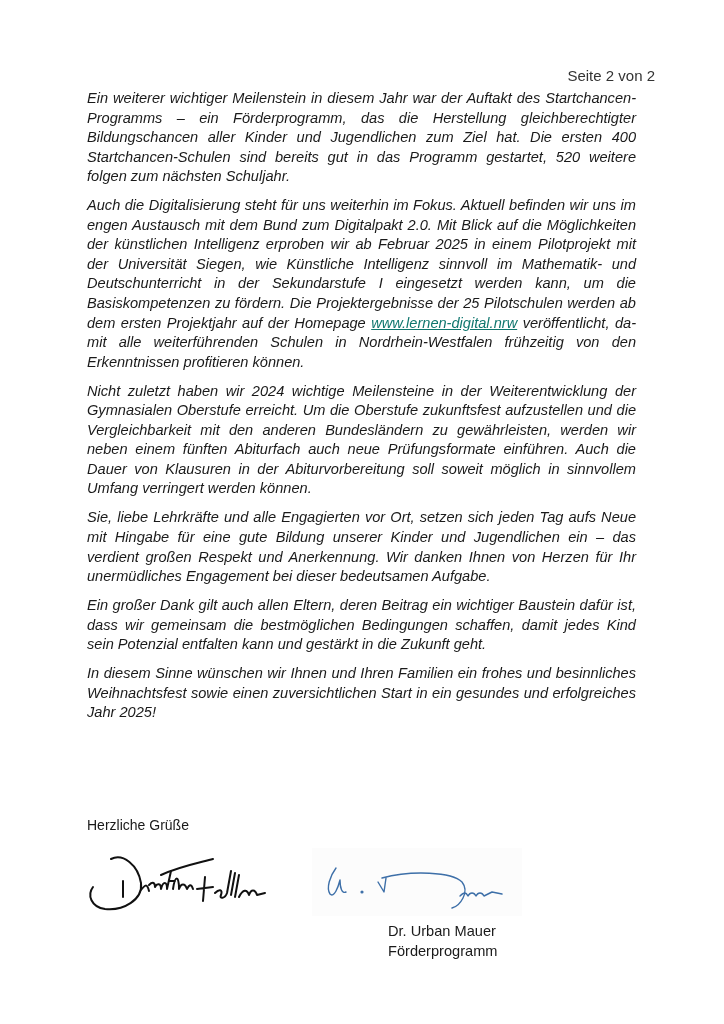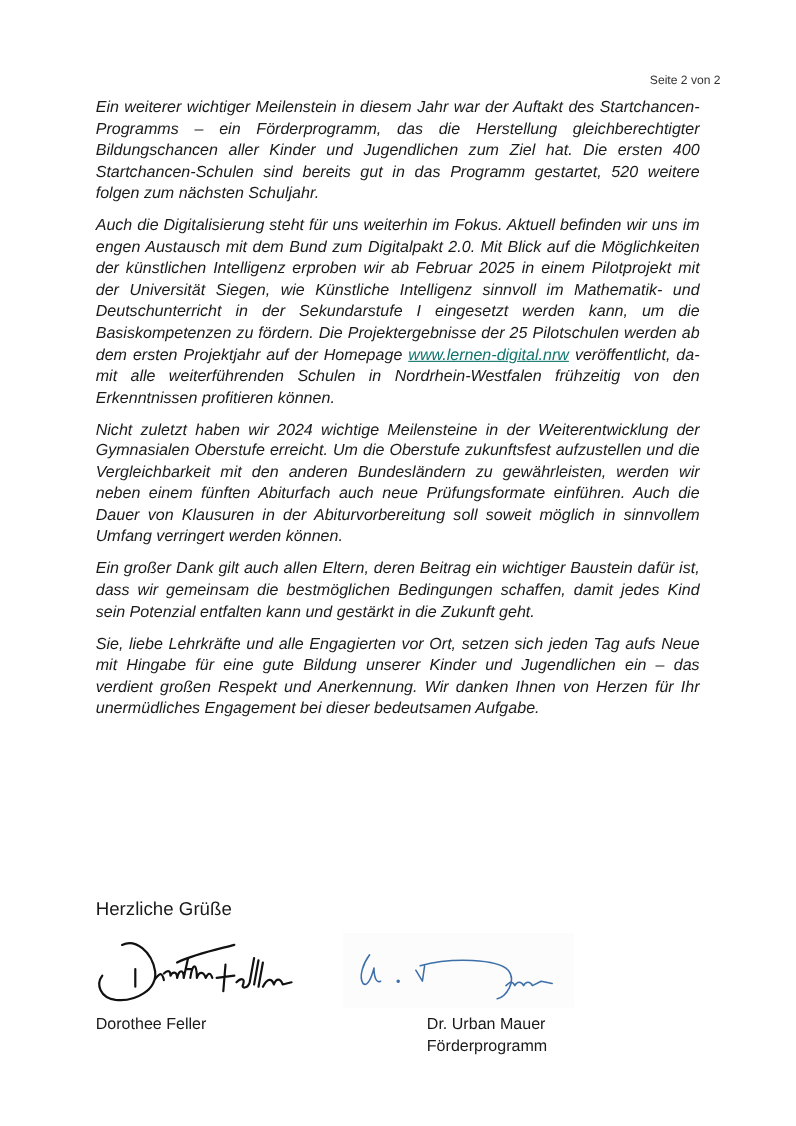--- a/index.html
+++ b/index.html
@@ -1,41 +1,42 @@
 <!DOCTYPE html>
 <html><head>
 <meta charset="utf-8">
 <style>
   html, body { margin: 0; padding: 0; background: #ffffff; }
   body { width: 724px; height: 1024px; position: relative; overflow: hidden;
          font-family: "Liberation Sans", sans-serif; color: #1a1a1a; }
-  .page-header { position: absolute; top: 67px; right: 69px; font-size: 11px; color: #333; }
+  .page-header { position: absolute; top: 67px; right: 69px; font-size: 15px; color: #333; }
   .body-text { position: absolute; left: 87px; top: 89px; width: 549px; font-size: 14.6px;
                line-height: 19.55px; font-style: italic; }
   .body-text p { margin: 0 0 9.5px 0; text-align: justify; hyphens: manual; }
   a.link { color: #0f766e; text-decoration: underline; }
-  .closing { position: absolute; left: 87px; top: 817px; font-size: 17px; }
+  .closing { position: absolute; left: 87px; top: 817px; font-size: 14px; }
   .sig1 { position: absolute; left: 83px; top: 845px; width: 200px; height: 70px; }
   .sig2 { position: absolute; left: 312px; top: 848px; width: 210px; height: 68px; background:#fcfcfc; }
   .signer { position: absolute; top: 922px; font-size: 14.6px; line-height: 19.5px; }
   .signer.left { left: 87px; }
   .signer.right { left: 388px; }
   .signer div { white-space: nowrap; }
 </style>
 </head>
 <body>
 
 <div class="page-header">Seite 2 von 2</div>
 
 <div class="body-text">
   <p>Ein weiterer wichtiger Meilenstein in diesem Jahr war der Auftakt des Startchancen-Programms – ein Förderprogramm, das die Herstellung gleichberechtigter Bildungschancen aller Kinder und Jugendlichen zum Ziel hat. Die ersten 400 Startchancen-Schulen sind bereits gut in das Programm gestartet, 520 weitere folgen zum nächsten Schuljahr.</p>
   <p><span>Auch die Digitalisierung steht für uns weiterhin im Fokus. Aktuell befinden wir uns im engen Austausch mit dem Bund zum Digitalpakt 2.0. Mit Blick auf die Möglichkeiten der künstlichen Intelligenz erproben wir ab Februar 2025 in einem Pilotprojekt mit der Universität Siegen, wie Künstliche Intelligenz sinnvoll im Mathematik- und Deutschunterricht in der Se­kundarstufe I eingesetzt werden kann, um die Basiskompetenzen zu för­dern. Die Projektergebnisse der 25 Pilotschulen werden ab dem ersten Projektjahr auf der Homepage </span><a class="link">www.lernen-digital.nrw</a><span> veröffentlicht, da­mit alle weiterführenden Schulen in Nordrhein-Westfalen frühzeitig von den Erkenntnissen profitieren können.</span></p>
   <p>Nicht zuletzt haben wir 2024 wichtige Meilensteine in der Weiterentwicklung der Gymnasialen Oberstufe erreicht. Um die Oberstufe zukunftsfest aufzustellen und die Vergleichbarkeit mit den anderen Bundesländern zu gewährleisten, werden wir neben einem fünften Abiturfach auch neue Prüfungsformate einführen. Auch die Dauer von Klausuren in der Abiturvorbereitung soll soweit möglich in sinnvollem Umfang verringert werden können.</p>
+  <p>Sie, liebe Lehrkräfte und alle Engagierten vor Ort, setzen sich jeden Tag aufs Neue mit Hingabe für eine gute Bildung unserer Kinder und Jugend­lichen ein – das verdient großen Respekt und Anerkennung. Wir danken Ihnen von Herzen für Ihr unermüdliches Engagement bei dieser bedeut­samen Aufgabe.</p>
   <p>Ein großer Dank gilt auch allen Eltern, deren Beitrag ein wichtiger Bau­stein dafür ist, dass wir gemeinsam die bestmöglichen Bedingungen schaffen, damit jedes Kind sein Potenzial entfalten kann und gestärkt in die Zukunft geht.</p>
-  <p>Sie, liebe Lehrkräfte und alle Engagierten vor Ort, setzen sich jeden Tag aufs Neue mit Hingabe für eine gute Bildung unserer Kinder und Jugend­lichen ein – das verdient großen Respekt und Anerkennung. Wir danken Ihnen von Herzen für Ihr unermüdliches Engagement bei dieser bedeut­samen Aufgabe.</p>
+  <p>In diesem Sinne wünschen wir Ihnen und Ihren Familien ein frohes und besinnliches Weihnachtsfest sowie einen zuversichtlichen Start in ein gesundes und erfolgreiches Jahr 2025!</p>
 </div>
 
 <div class="closing">Herzliche Grüße</div>
 
 <svg class="sig1" viewBox="0 0 200 70">
   <g fill="none" stroke="#111" stroke-width="2" stroke-linecap="round" stroke-linejoin="round">
     <path d="M28 14 C 40 8, 55 20, 58 38 C 60 55, 40 66, 22 64 C 8 62, 4 50, 10 42"></path>
     <path d="M40 36 L 40 52"></path>
     <path d="M58 45 C 62 40, 64 38, 66 46 M66 40 C 70 36, 72 38, 72 42 C 74 38, 78 38, 78 44 C 80 36, 84 36, 84 44 M84 44 L 88 26 M86 36 L 92 36 M90 44 C 92 30, 96 30, 96 44 C 98 38, 102 38, 104 44 C 106 40, 108 38, 110 44"></path>
     <path d="M78 30 C 95 22, 115 18, 130 14"></path>
@@ -47,18 +48,17 @@
   <g fill="none" stroke="#3d6fa8" stroke-width="1.4" stroke-linecap="round" stroke-linejoin="round">
     <path d="M24 20 C 18 28, 14 40, 18 46 C 22 50, 26 40, 28 32 C 28 40, 30 46, 34 44"></path>
     <circle cx="50" cy="44" r="0.9" fill="#3d6fa8"></circle>
     <path d="M66 34 L 72 44 L 74 30"></path>
     <path d="M70 30 C 100 22, 140 24, 150 34 C 158 44, 148 58, 140 60"></path>
     <path d="M148 48 C 152 44, 154 44, 156 48 C 158 44, 162 44, 164 48 C 166 44, 170 44, 172 48 L 180 44 L 190 46"></path>
   </g>
 </svg>
 
 <div class="signer left">
-  <div>Dorothee Feller</div>
 </div>
 <div class="signer right">
   <div>Dr. Urban Mauer</div>
   <div>Förderprogramm</div>
 </div>
 
 </body></html>

